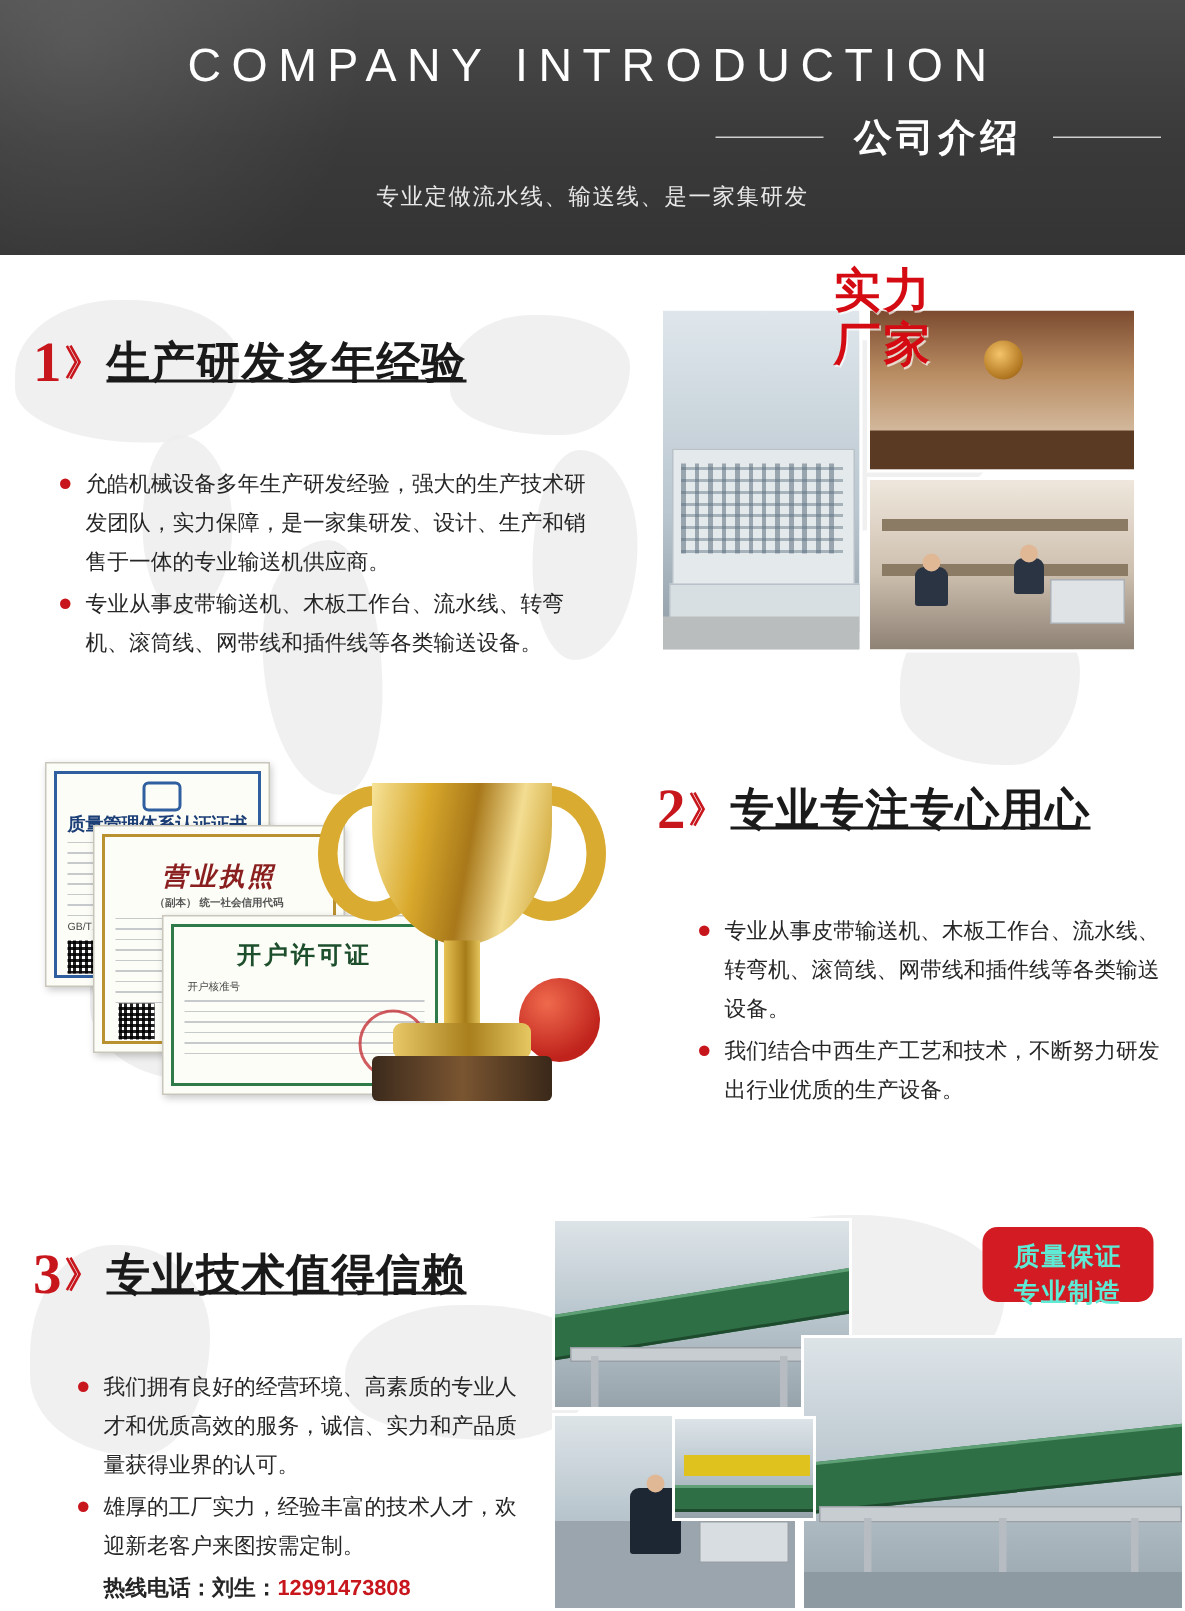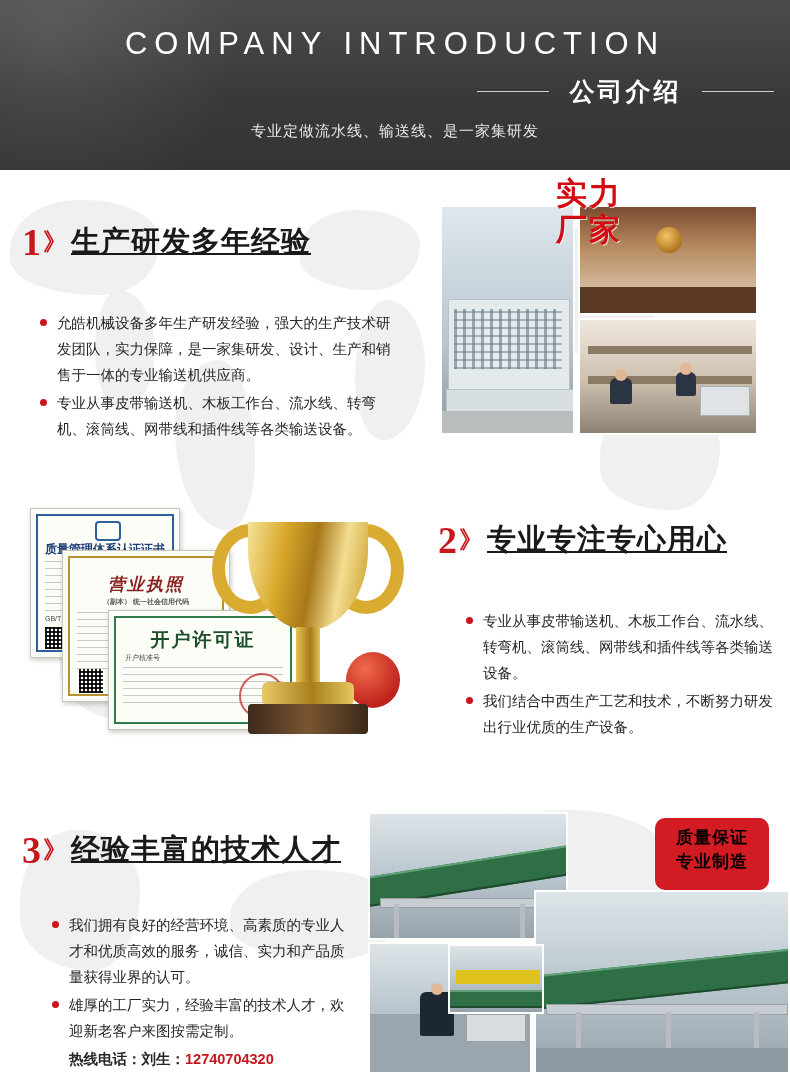--- a/index.html
+++ b/index.html
@@ -158,24 +158,24 @@
     font-size: 31px;
     font-weight: bold;
     line-height: 36px;
     letter-spacing: 2px;
     text-shadow: 1px 1px 0 rgba(255,255,255,0.7);
   }
   
   .badge-quality {
     position: absolute;
     left: 655px; top: 818px;
-    width: 114px; height: 72px;
+    width: 114px; height: 50px;
     background: #d21b22;
     border-radius: 10px;
-    color: #000000;
+    color: #5eead4;
     font-size: 17px;
     font-weight: bold;
     line-height: 24px;
     text-align: center;
     padding-top: 8px;
     box-sizing: border-box;
     letter-spacing: 1px;
   }
 
   
@@ -407,21 +407,21 @@
     <div class="cert-inner-border gold"></div>
     <div class="cert-title" style="top:22px; font-size:17px; color:#8a1f1f; letter-spacing:2px;font-style:italic;">营业执照</div>
     <div class="cert-title" style="top:46px; font-size:7px; color:#555;">（副本） 统一社会信用代码</div>
     <div class="cert-lines" style="top:58px; height:60px;"></div>
     <div class="stamp" style="left:104px; top:100px; width:40px; height:40px;"></div>
     <div class="qr" style="left:16px; top:118px; width:24px; height:24px;"></div>
   </div>
 
   <div class="cert" style="left:108px; top:610px; width:190px; height:120px;">
     <div class="cert-inner-border green"></div>
-    <div class="cert-title" style="top:16px; font-size:19px; color:#1d4f2c; letter-spacing:2px;">开户许可证</div>
+    <div class="cert-title" style="top:16px; font-size:16px; color:#1d4f2c; letter-spacing:2px;">开户许可证</div>
     <div style="position:absolute; left:16px; top:42px; font-size:7px; color:#444;">开户核准号</div>
     <div class="cert-lines" style="top:52px; height:40px;"></div>
     <div class="stamp" style="left:130px; top:62px; width:42px; height:42px;"></div>
   </div>
 
   <div class="trophy-wrap">
     <div class="tr-handle l"></div>
     <div class="tr-handle r"></div>
     <div class="tr-cup"></div>
     <div class="tr-stem"></div>
@@ -432,26 +432,26 @@
 
   <div class="sec-head" style="left:438px; top:518px;">
     <span class="sec-num">2</span><span class="sec-chev">》</span><span class="sec-text">专业专注专心用心</span>
   </div>
   <div class="bullets" style="left:466px; top:586px; width:310px;">
     <div class="bullet-item">专业从事皮带输送机、木板工作台、流水线、转弯机、滚筒线、网带线和插件线等各类输送设备。</div>
     <div class="bullet-item">我们结合中西生产工艺和技术，不断努力研发出行业优质的生产设备。</div>
   </div>
 
   <div class="sec-head" style="left:22px; top:828px;">
-    <span class="sec-num">3</span><span class="sec-chev">》</span><span class="sec-text">经验丰富的技术人才</span>
+    <span class="sec-num">3</span><span class="sec-chev">》</span><span class="sec-text">专业技术值得信赖</span>
   </div>
   <div class="bullets" style="left:52px; top:890px; width:300px;">
     <div class="bullet-item">我们拥有良好的经营环境、高素质的专业人才和优质高效的服务，诚信、实力和产品质量获得业界的认可。</div>
     <div class="bullet-item">雄厚的工厂实力，经验丰富的技术人才，欢迎新老客户来图按需定制。</div>
-    <div class="phone-line"><span>热线电话：刘生：</span><span class="phone-num">12740704320</span></div>
+    <div class="phone-line"><span>热线电话：刘生：</span><span class="phone-num">12991473808</span></div>
   </div>
 
   <div class="photo ph-conv" style="left:368px; top:812px; width:200px; height:128px;">
     <div class="belt" style="left:-10px; top:46px; width:230px; height:26px; transform:rotate(-9deg);"></div>
     <div class="rail" style="left:10px; top:84px; width:180px; height:8px;"></div>
     <div class="leg" style="left:24px; top:90px; height:36px;"></div>
     <div class="leg" style="left:150px; top:90px; height:36px;"></div>
   </div>
 
   <div class="photo ph-conv" style="left:368px; top:942px; width:164px; height:132px;">

